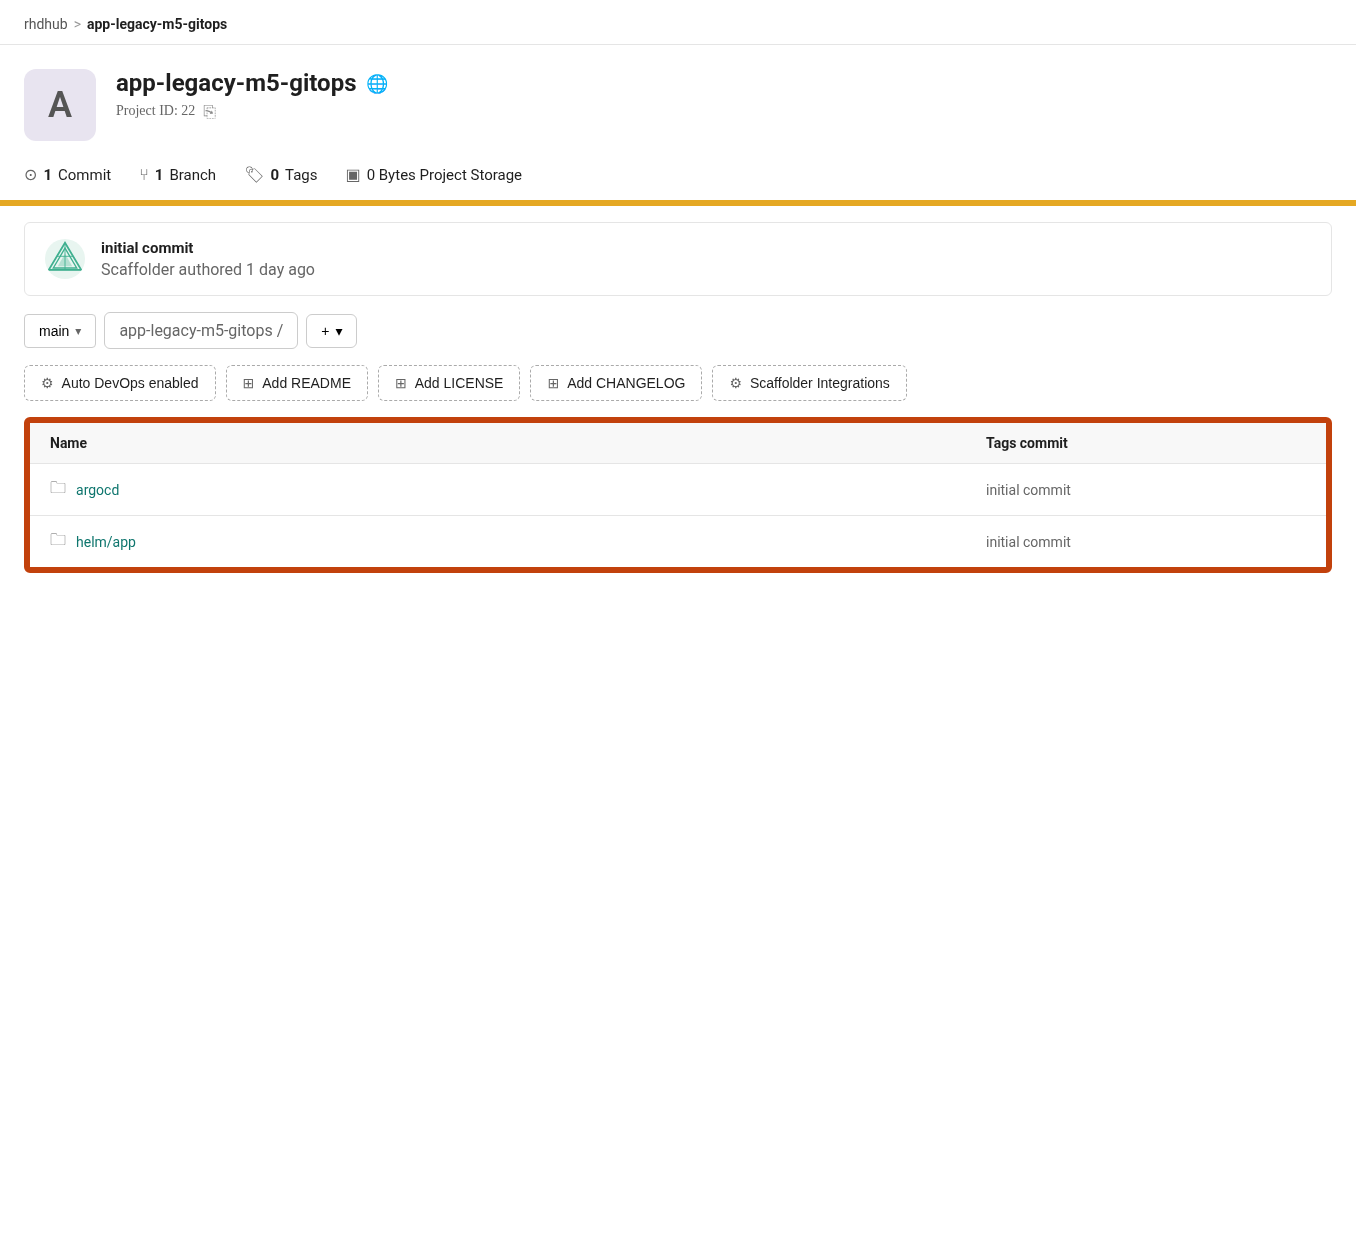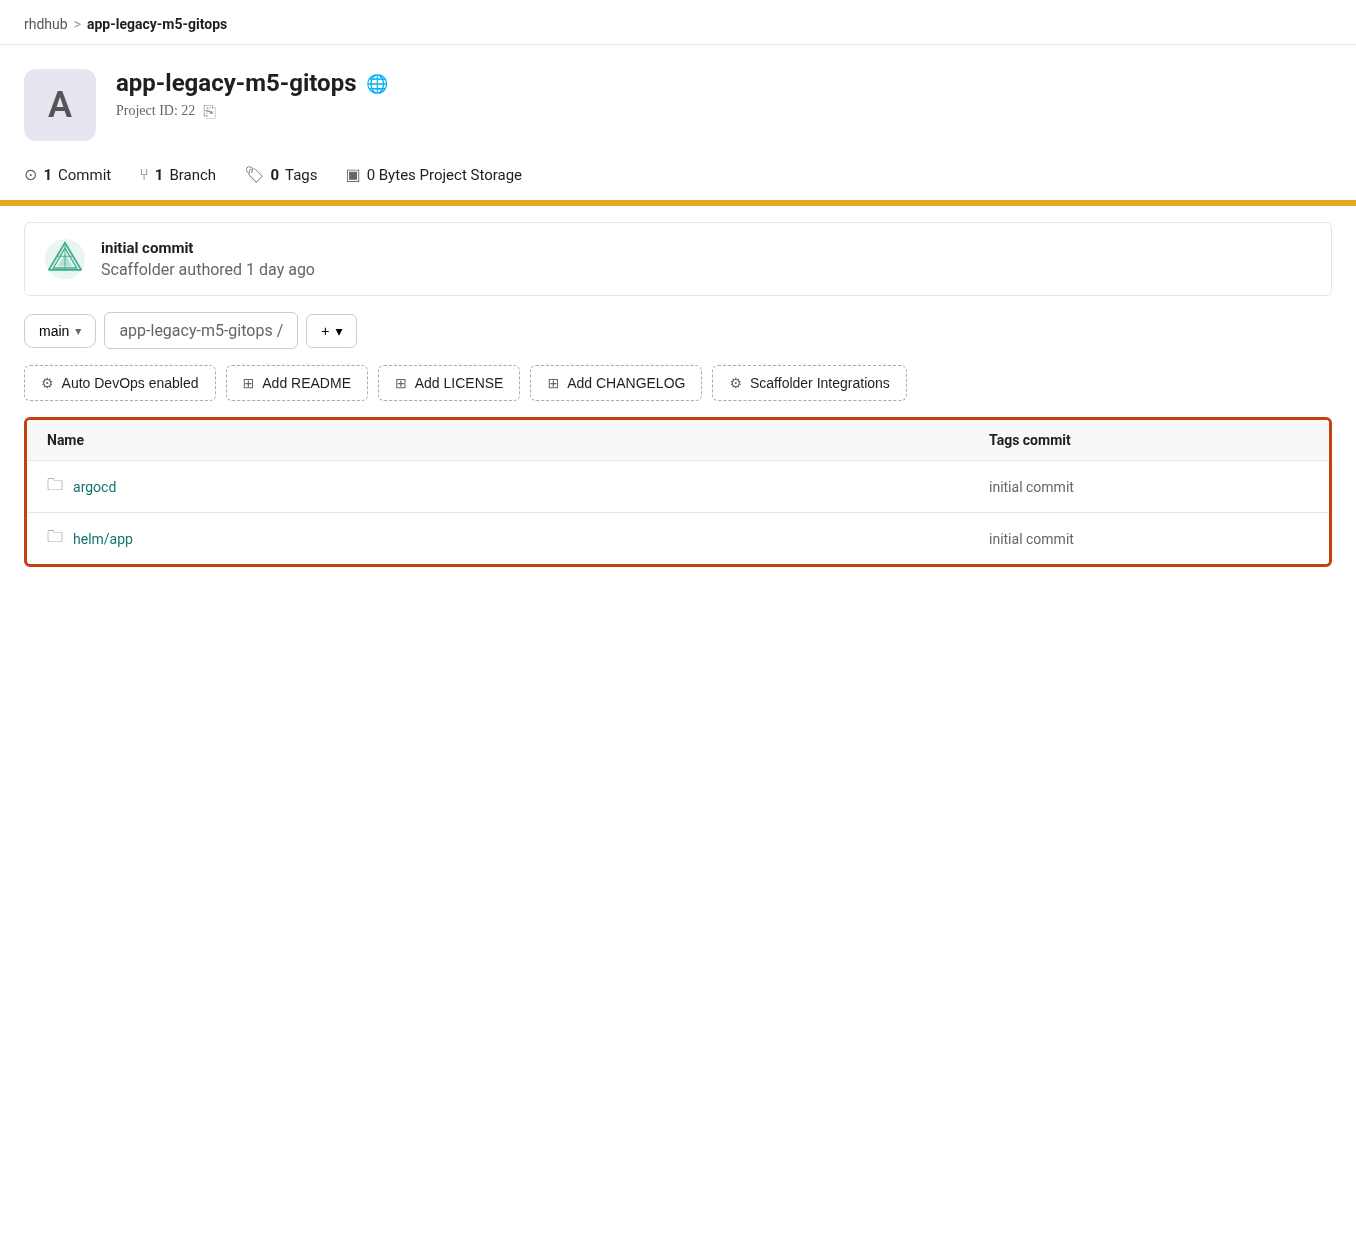--- a/index.html
+++ b/index.html
@@ -96,21 +96,21 @@
 
     .repo-nav {
       margin: 0 24px 16px;
       display: flex;
       align-items: center;
       gap: 8px;
     }
     .branch-selector {
       display: flex; align-items: center; gap: 6px;
       border: 1px solid #ccc;
-      border-radius: 9px;
+      border-radius: 4px;
       padding: 8px 14px;
       font-size: 14px;
       background: #fff;
       cursor: pointer;
     }
     .branch-selector .chevron { color: #666; font-size: 12px; }
     .path-segment {
       border: 1px solid #ccc;
       border-radius: 6px;
       padding: 8px 14px;
@@ -141,21 +141,21 @@
       padding: 9px 16px;
       font-size: 14px;
       background: #fff;
       cursor: pointer;
       color: #1f1f1f;
     }
     .action-btn .icon { color: #666; }
 
     .file-table {
       margin: 0 24px;
-      border: 3px solid #c2410c;
+      border: 6px solid #c2410c;
       border-radius: 6px;
       overflow: hidden;
     }
     .file-table-header {
       display: grid;
       grid-template-columns: 1fr 320px;
       background: #f8f8f8;
       border-bottom: 1px solid #e5e5e5;
       padding: 12px 20px;
     }

